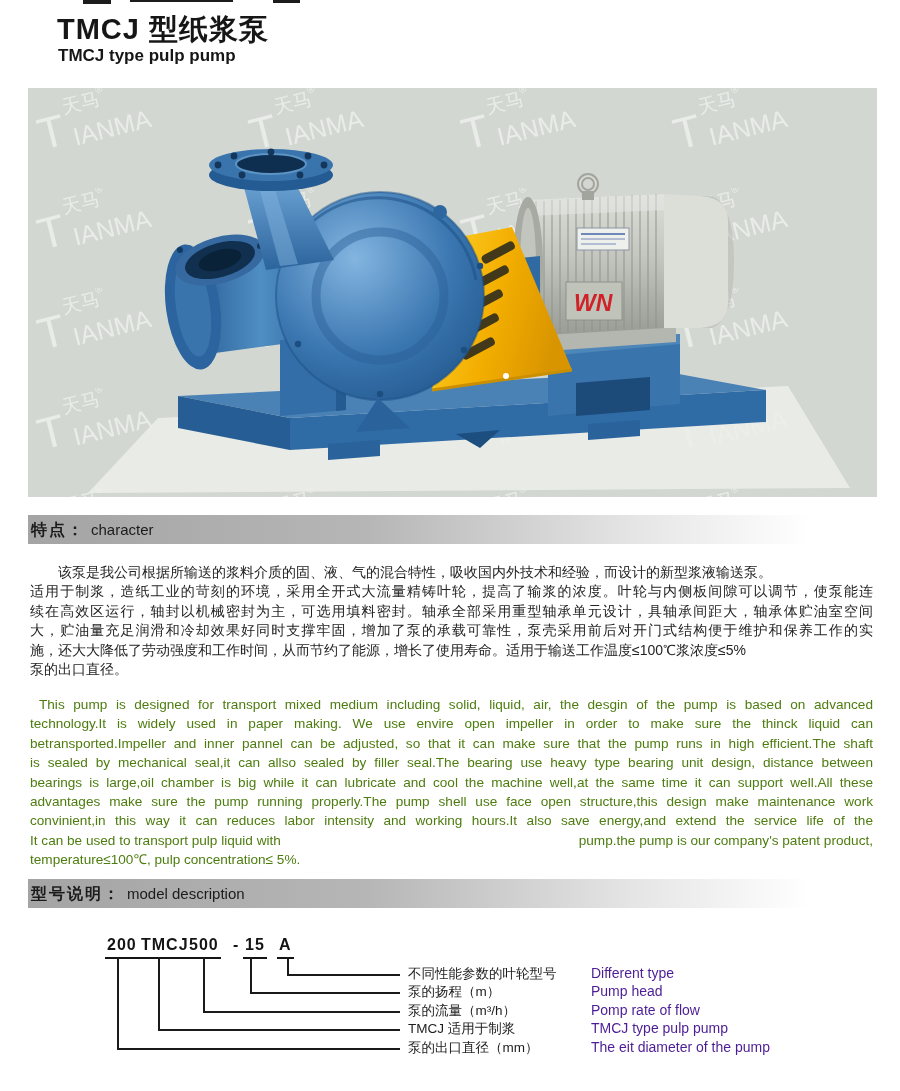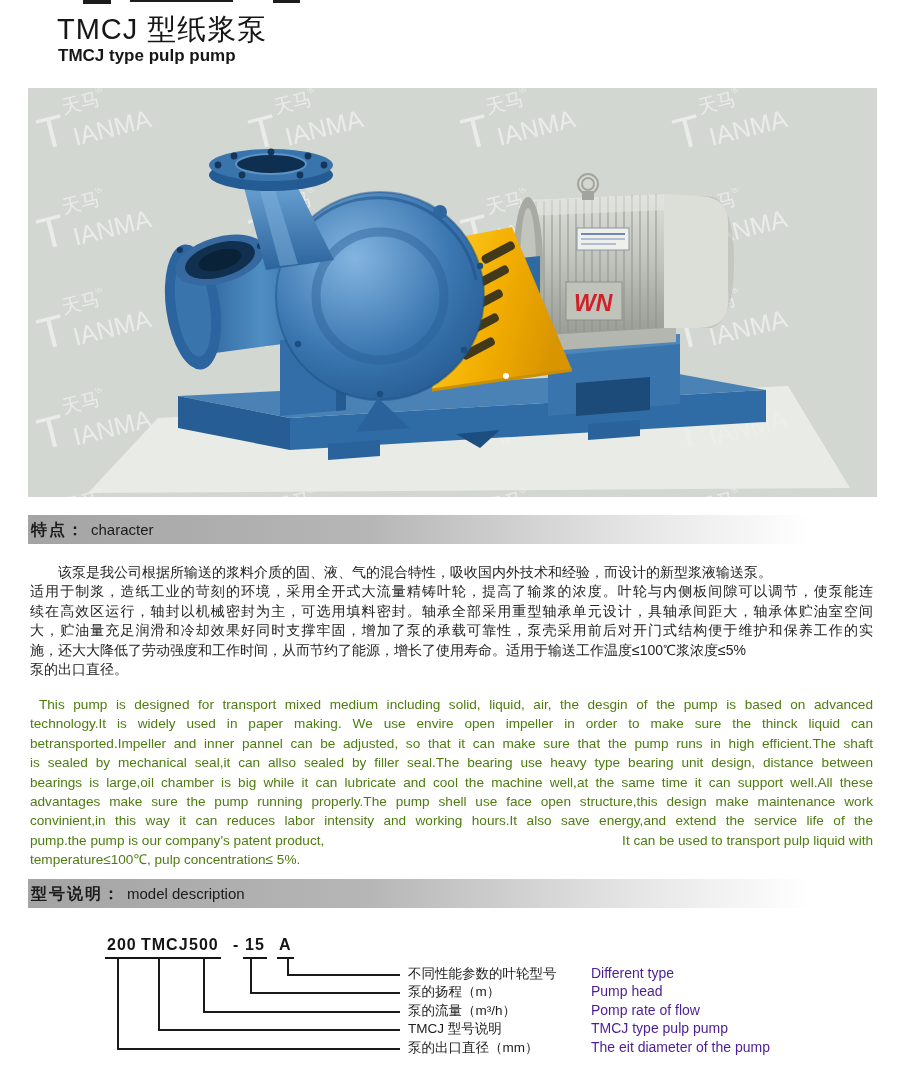--- a/index.html
+++ b/index.html
@@ -3,21 +3,21 @@
 <meta charset="utf-8">
 <style>
   html,body{margin:0;padding:0;}
   body{
     width:900px;height:1091px;position:relative;background:#ffffff;
     font-family:"Liberation Sans", sans-serif;color:#2b2b2b;overflow:hidden;
   }
   .scan-artifact{position:absolute;background:#1c1c1c;}
 
   
-  .title-zh{position:absolute;left:57px;top:10px;font-size:29px;font-weight:normal;
+  .title-zh{position:absolute;left:57px;top:10px;font-size:29px;font-weight:bold;
     color:#161616;letter-spacing:1px;}
   .title-en{position:absolute;left:58px;top:46px;font-size:17px;font-weight:bold;color:#161616;}
 
   
   .photo{position:absolute;left:28px;top:88px;width:849px;height:416px;}
 
   
   .bar{position:absolute;left:28px;width:849px;height:29px;line-height:29px;
     background:linear-gradient(90deg,#a4a4a4 0%,#b6b6b6 40%,#e6e6e6 72%,#ffffff 92%);
     padding-left:3px;box-sizing:border-box;color:#1b1b1b;}
@@ -249,22 +249,22 @@
 
 <div class="para" id="para-en">
     <div class="ln jl ind-en">This pump is designed for transport mixed medium including solid, liquid, air, the desgin of the pump is based on advanced</div>
     <div class="ln jl ">technology.It is widely used in paper making. We use envire open impeller in order to make sure the thinck liquid can</div>
     <div class="ln jl ">betransported.Impeller and inner pannel can be adjusted, so that it can make sure that the pump runs in high efficient.The shaft</div>
     <div class="ln jl ">is sealed by mechanical seal,it can allso sealed by filler seal.The bearing use heavy type bearing unit design, distance between</div>
     <div class="ln jl ">bearings is large,oil chamber is big while it can lubricate and cool the machine well,at the same time it can support well.All these</div>
     <div class="ln jl ">advantages make sure the pump running properly.The pump shell use face open structure,this design make maintenance work</div>
     <div class="ln jl ">convinient,in this way it can reduces labor intensity and working hours.It also save energy,and extend the service life of the</div>
     <div class="ln split">
+      <span>It can be used to transport pulp liquid with</span>
       <span>pump.the pump is our company's patent product,</span>
-      <span>It can be used to transport pulp liquid with</span>
     </div>
     <div class="ln">temperature≤100℃, pulp  concentration≤ 5%.</div>
   </div>
 
 <div class="bar" id="bar-model">
   <span class="zh">型号说明：</span><span class="en">model description</span>
 </div>
 
 <div id="diagram">
     <span class="code-part u" style="left: 105px;">200</span>
@@ -276,18 +276,18 @@
     <div class="connector" style="left: 287px; top: 27px; width: 111px; height: 17px;"></div>
     <div class="dlabel" style="left: 408px; top: 35px;">不同性能参数的叶轮型号</div>
     <div class="dlabel en" style="left: 591px; top: 35px;">Different type</div>
     <div class="connector" style="left: 250px; top: 27px; width: 148px; height: 35px;"></div>
     <div class="dlabel" style="left: 408px; top: 53px;">泵的扬程（m）</div>
     <div class="dlabel en" style="left: 591px; top: 53px;">Pump head</div>
     <div class="connector" style="left: 203px; top: 27px; width: 195px; height: 54px;"></div>
     <div class="dlabel" style="left: 408px; top: 72px;">泵的流量（m³/h）</div>
     <div class="dlabel en" style="left: 591px; top: 72px;">Pomp rate of flow</div>
     <div class="connector" style="left: 158px; top: 27px; width: 240px; height: 72px;"></div>
-    <div class="dlabel" style="left: 408px; top: 90px;">TMCJ 型号说明</div>
+    <div class="dlabel" style="left: 408px; top: 90px;">TMCJ 适用于制浆</div>
     <div class="dlabel en" style="left: 591px; top: 90px;">TMCJ type pulp pump</div>
     <div class="connector" style="left: 117px; top: 27px; width: 281px; height: 91px;"></div>
     <div class="dlabel" style="left: 408px; top: 109px;">泵的出口直径（mm）</div>
     <div class="dlabel en" style="left: 591px; top: 109px;">The eit diameter of the pump</div>
   </div>
 
 </body></html>

